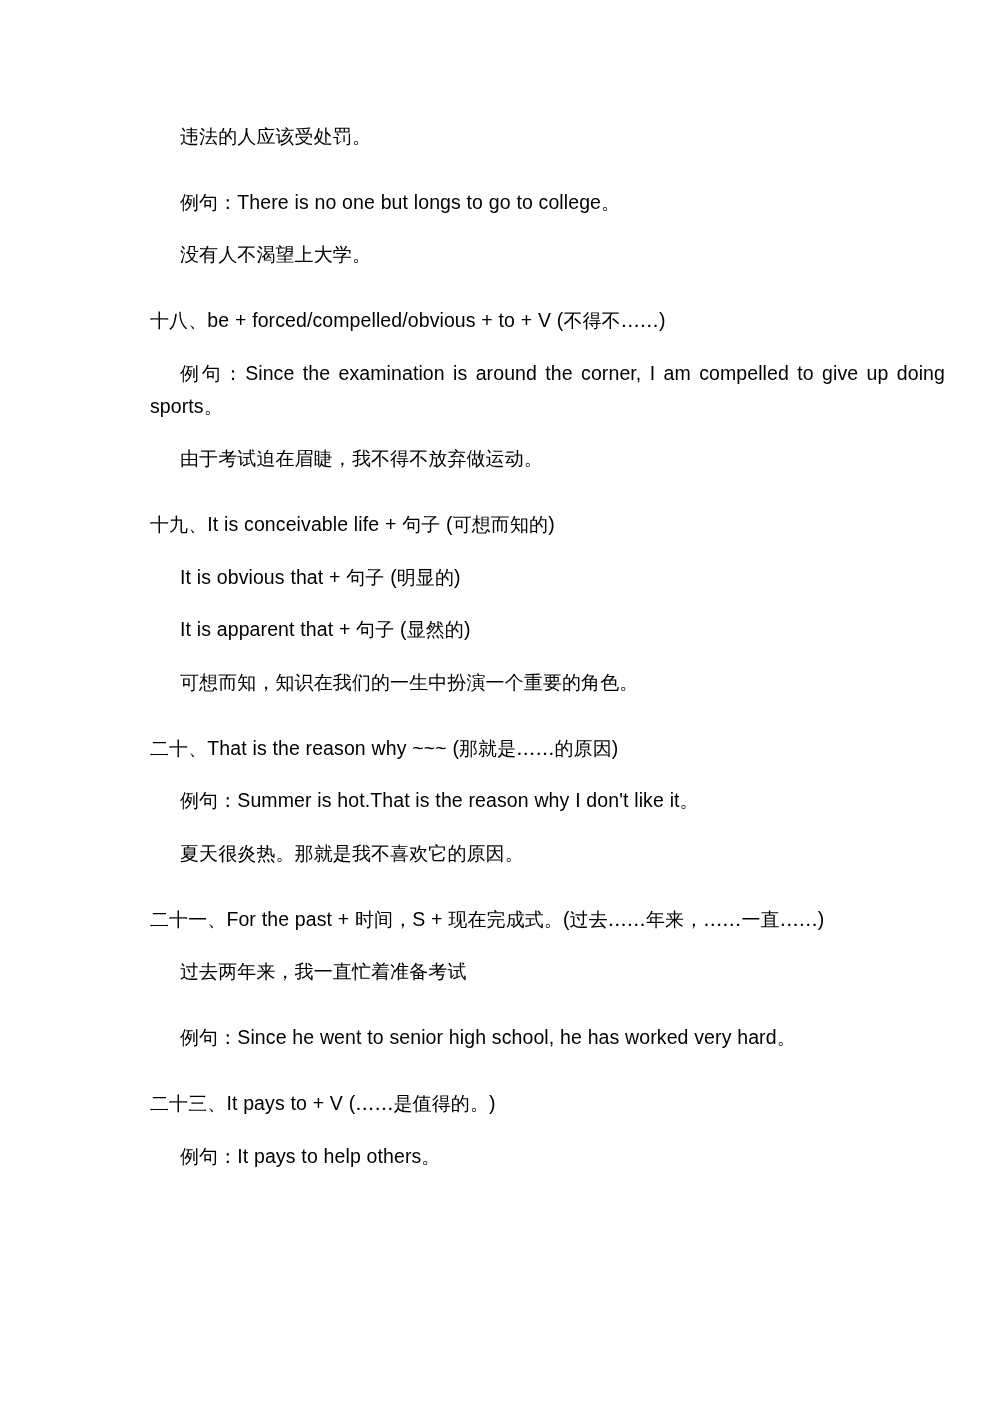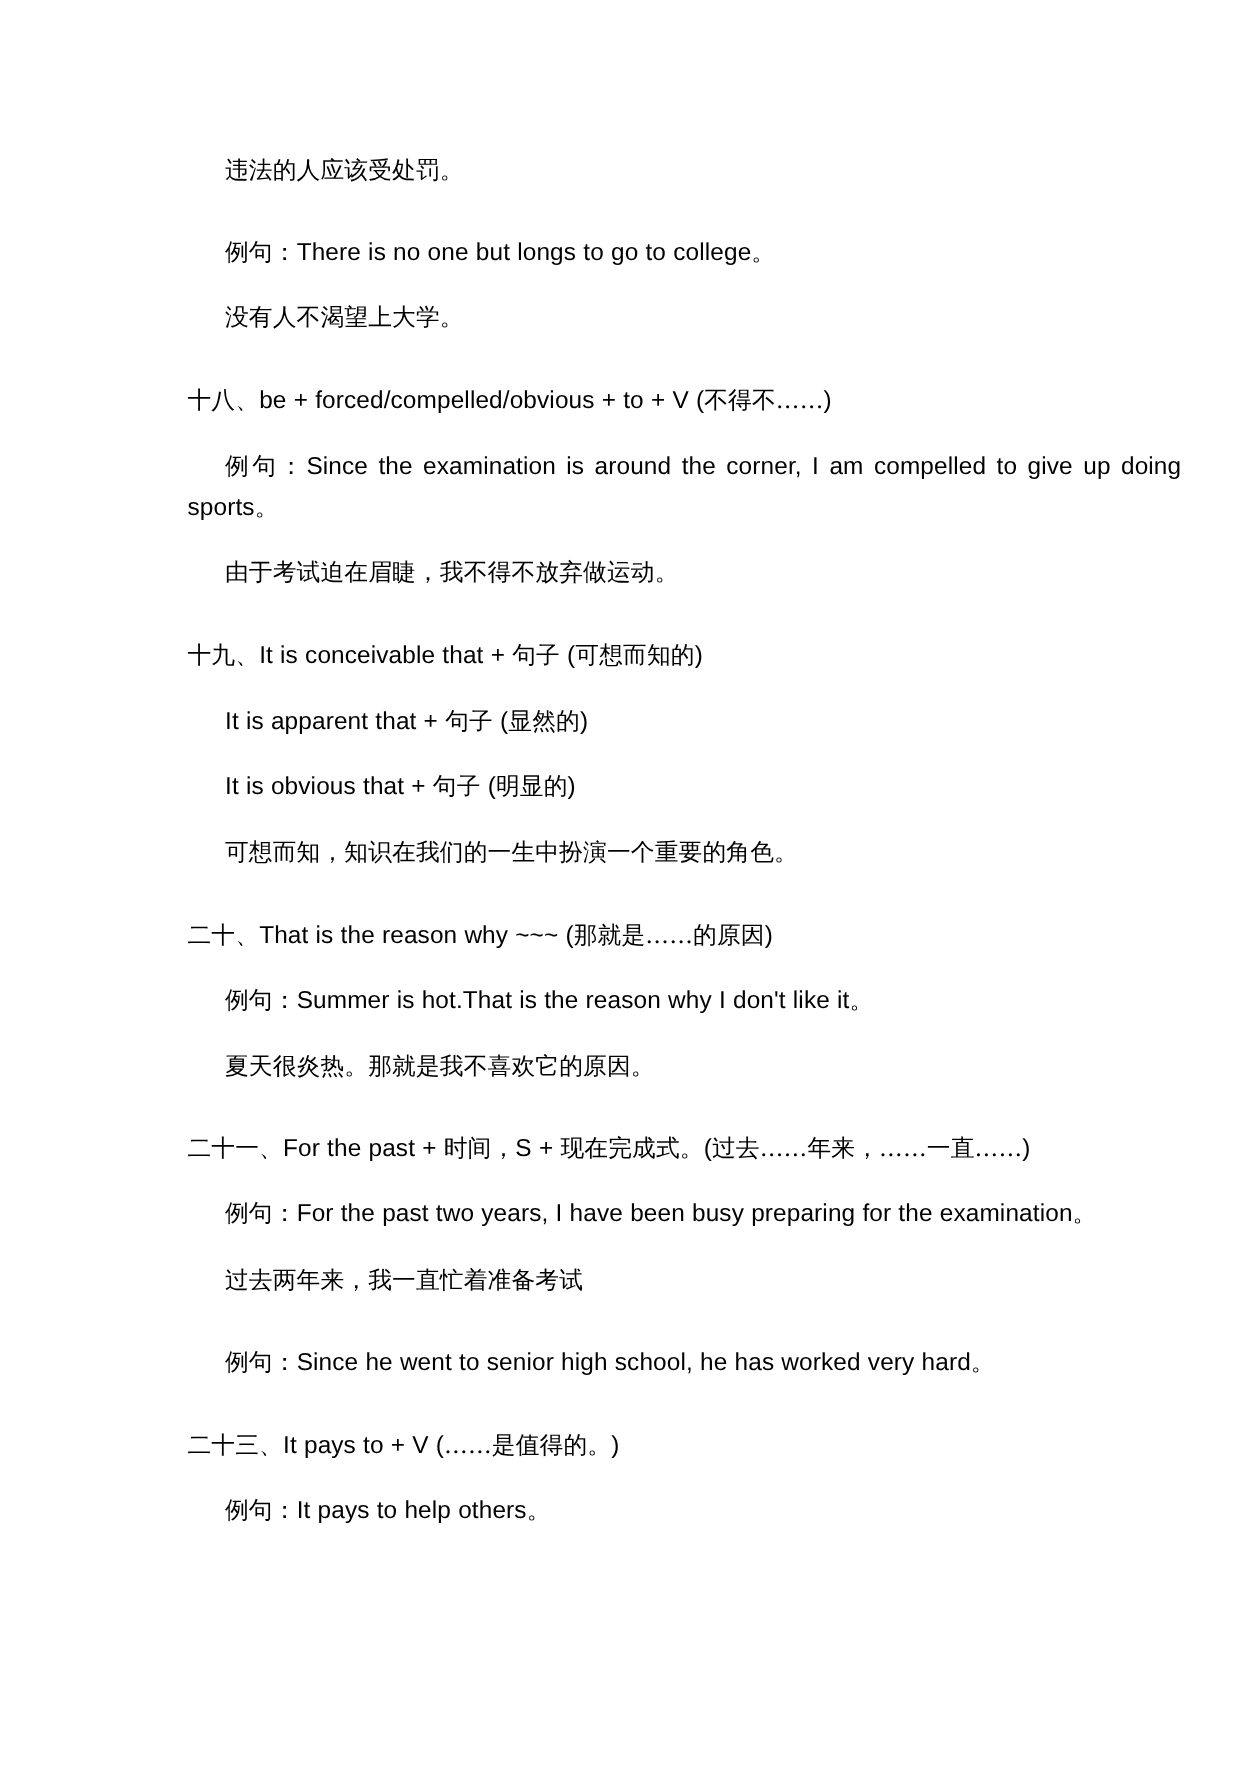--- a/index.html
+++ b/index.html
@@ -83,33 +83,32 @@
       <div class="block">
         <p class="line indent"><span class="cn">例句：</span><span class="en">There is no one but longs to go to college</span><span class="cn">。</span></p>
         <p class="line indent"><span class="cn">没有人不渴望上大学。</span></p>
       </div>
       <div class="block">
         <p class="line heading"><span class="cn">十八、</span><span class="en">be + forced/compelled/obvious + to + V (</span><span class="cn">不得不……</span><span class="en">)</span></p>
         <p class="line indent"><span class="cn">例句：</span><span class="en">Since the examination is around the corner, I am compelled to give up doing sports</span><span class="cn">。</span></p>
         <p class="line indent"><span class="cn">由于考试迫在眉睫，我不得不放弃做运动。</span></p>
       </div>
       <div class="block">
-        <p class="line heading"><span class="cn">十九、</span><span class="en">It is conceivable that + </span><span class="cn">句子</span><span class="en"> (</span><span class="cn">可想而知的</span><span class="en">)</span></p>
+        <p class="line heading"><span class="cn">十九、</span><span class="en">It is conceivable life + </span><span class="cn">句子</span><span class="en"> (</span><span class="cn">可想而知的</span><span class="en">)</span></p>
+        <p class="line indent"><span class="en">It is obvious that + </span><span class="cn">句子</span><span class="en"> (</span><span class="cn">明显的</span><span class="en">)</span></p>
         <p class="line indent"><span class="en">It is apparent that + </span><span class="cn">句子</span><span class="en"> (</span><span class="cn">显然的</span><span class="en">)</span></p>
-        <p class="line indent"><span class="en">It is obvious that + </span><span class="cn">句子</span><span class="en"> (</span><span class="cn">明显的</span><span class="en">)</span></p>
         <p class="line indent"><span class="cn">可想而知，知识在我们的一生中扮演一个重要的角色。</span></p>
       </div>
       <div class="block">
         <p class="line heading"><span class="cn">二十、</span><span class="en">That is the reason why ~~~ (</span><span class="cn">那就是……的原因</span><span class="en">)</span></p>
         <p class="line indent"><span class="cn">例句：</span><span class="en">Summer is hot.That is the reason why I don't like it</span><span class="cn">。</span></p>
         <p class="line indent"><span class="cn">夏天很炎热。那就是我不喜欢它的原因。</span></p>
       </div>
       <div class="block">
         <p class="line heading"><span class="cn">二十一、</span><span class="en">For the past + </span><span class="cn">时间，</span><span class="en">S + </span><span class="cn">现在完成式。</span><span class="en">(</span><span class="cn">过去……年来，……一直……</span><span class="en">)</span></p>
-        <p class="line indent"><span class="cn">例句：</span><span class="en">For the past two years, I have been busy preparing for the examination</span><span class="cn">。</span></p>
         <p class="line indent"><span class="cn">过去两年来，我一直忙着准备考试</span></p>
       </div>
       <div class="block">
         <p class="line indent"><span class="cn">例句：</span><span class="en">Since he went to senior high school, he has worked very hard</span><span class="cn">。</span></p>
       </div>
       <div class="block">
         <p class="line heading"><span class="cn">二十三、</span><span class="en">It pays to + V (</span><span class="cn">……是值得的。</span><span class="en">)</span></p>
         <p class="line indent"><span class="cn">例句：</span><span class="en">It pays to help others</span><span class="cn">。</span></p>
       </div>
     </div>

